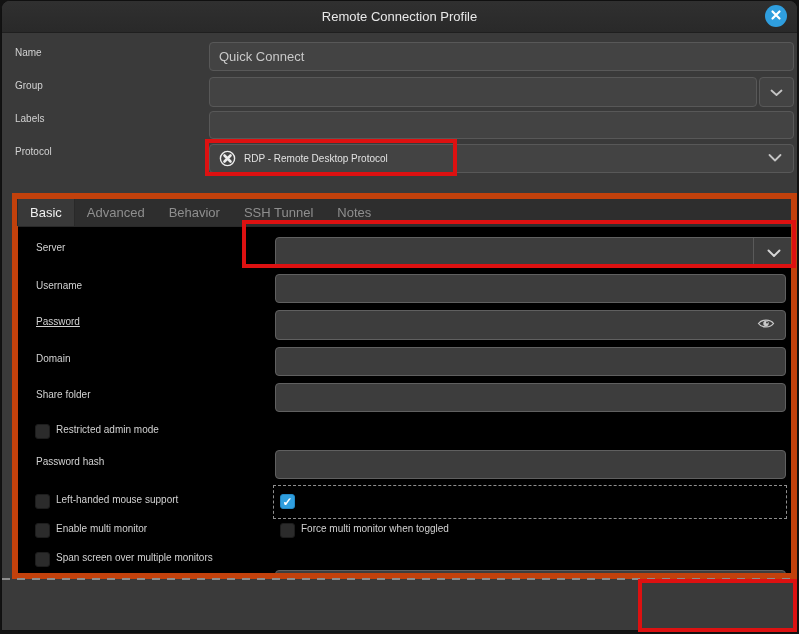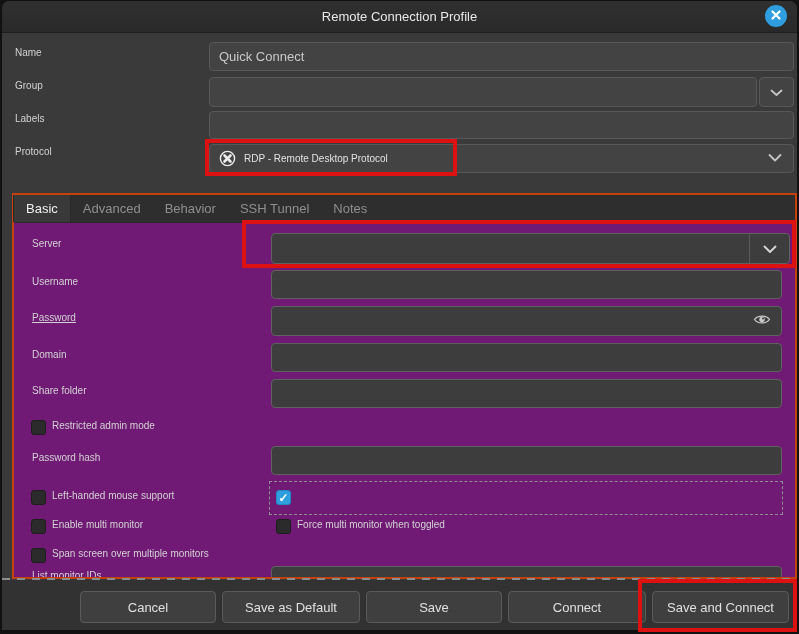--- a/index.html
+++ b/index.html
@@ -30,21 +30,21 @@
   .select .chev{position:absolute;right:11px;top:50%;transform:translateY(-50%);}
   
   .combo{position:absolute;box-sizing:border-box;background:#3d3d3d;border:1px solid #606060;
          border-radius:4px;display:flex;}
   .combo .combo-entry{flex:1;background:transparent;border:none;outline:none;color:#c9c9c9;
                       font-size:13px;padding:0 9px;font-family:"Liberation Sans",sans-serif;}
   .combo .combo-arrow{width:39px;border-left:1px solid #5a5a5a;display:flex;align-items:center;
                       justify-content:center;cursor:pointer;}
   
   .notebook{position:absolute;left:10px;top:192px;width:785px;height:386px;
-            border:2px solid #c2410c;box-sizing:border-box;background:#701a75;}
+            border:6px solid #c2410c;box-sizing:border-box;background:#000000;}
   .tabbar{position:absolute;left:0;top:0;right:0;height:27px;background:#2e2e2e;
           border-bottom:1px solid #292929;display:flex;}
   .tab{height:27px;display:flex;align-items:center;padding:0 12px;font-size:13px;
        color:#8f8f8f;cursor:pointer;box-sizing:border-box;}
   .tab.active{background:#393939;color:#f0f0f0;border-right:1px solid #292929;
               border-left:1px solid #292929;margin-left:-1px;}
   .tabcontent{position:absolute;left:0;top:27px;right:0;bottom:0;overflow:hidden;}
   
   .cb{position:absolute;width:15px;height:15px;box-sizing:border-box;background:#2b2b2b;
       border:1px solid #1d1d1d;border-radius:3px;cursor:pointer;display:flex;
@@ -190,25 +190,18 @@
         <div class="cb" style="left:17px;top:326px;"></div>
         <div class="lbl" style="left:38px;top:326px;">Span screen over multiple monitors</div>
 
         <div class="lbl" style="left:18px;top:348px;">List monitor IDs</div>
         <input class="entry dark" style="left: 257px; top: 344px; width: 511px; height: 29px;" type="text" value="">
       </div>
     </div>
 
     <div class="undershoot"></div>
 
-    <div class="footer">
-      <div class="btn" style="left:78px;width:136px;">Cancel</div>
-      <div class="btn" style="left:220px;width:138px;">Save as Default</div>
-      <div class="btn" style="left:364px;width:136px;">Save</div>
-      <div class="btn" style="left:506px;width:138px;">Connect</div>
-      <div class="btn" style="left:650px;width:137px;">Save and Connect</div>
-    </div>
   </div>
 
   <div class="annot" style="left:205px;top:139px;width:252px;height:37px;"></div>
   <div class="annot" style="left:242px;top:220px;width:554px;height:48px;"></div>
   <div class="annot" style="left:638px;top:579px;width:159px;height:53px;"></div>
 </div>
 
 </body></html>

